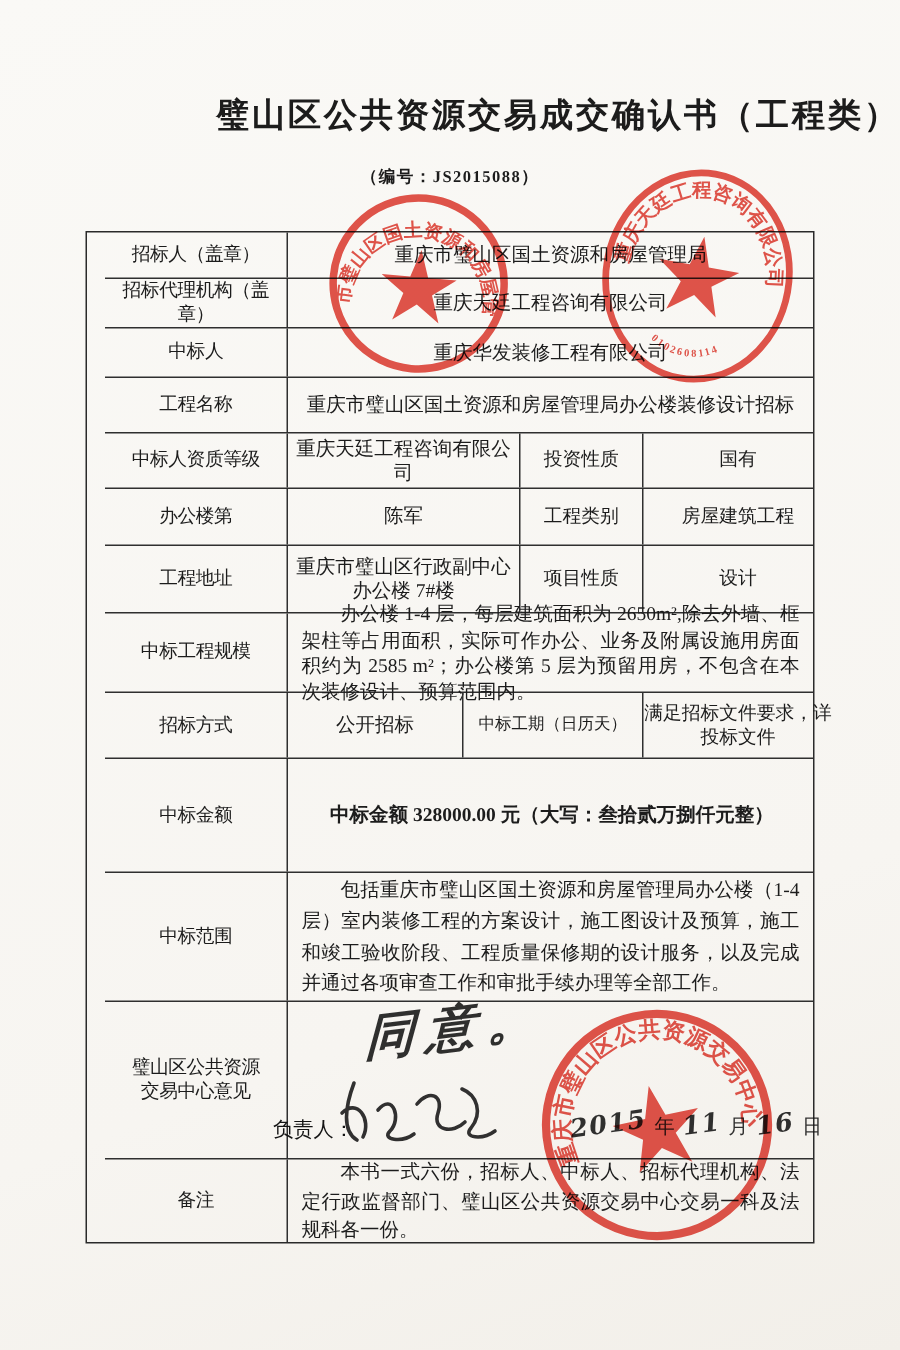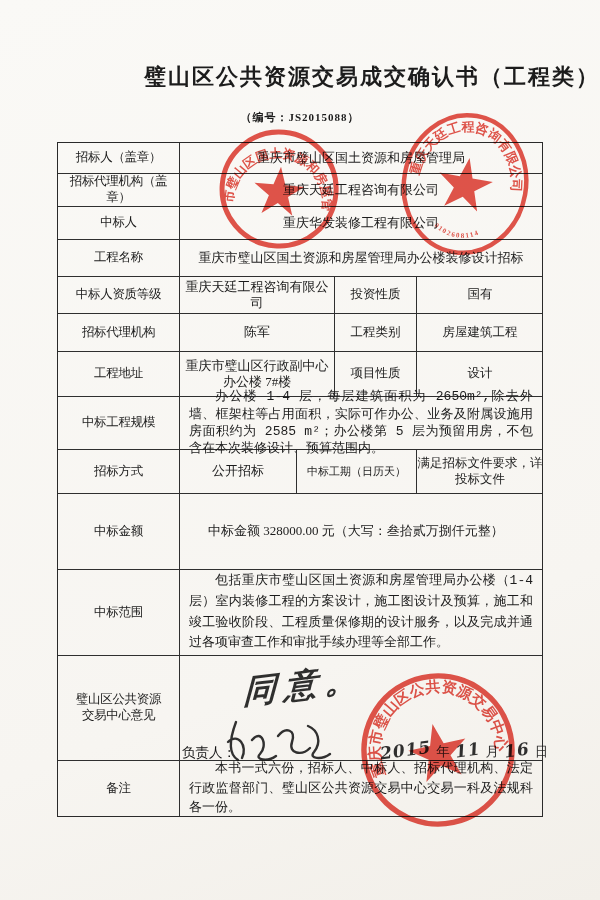--- a/index.html
+++ b/index.html
@@ -16,45 +16,46 @@
   }
   .doc-title{
     position:absolute;top:62px;left:0;width:600px;
     text-align:right;font-size:22px;font-weight:bold;letter-spacing:2px;
   }
   .doc-subtitle{
     position:absolute;top:110px;left:0;width:600px;
     text-align:center;font-size:11px;font-weight:bold;letter-spacing:1px;
   }
   .form{
-    position:absolute;left:57px;top:142px;width:486px;
+    position:absolute;left:57px;top:154px;width:486px;
     border:1.5px solid #2a2a2a;box-sizing:border-box;
     font-size:13px;
+    padding-left:12px;
   }
   .row{display:flex;border-top:1px solid #2f2f2f;box-sizing:border-box;}
   .row:first-child{border-top:none;}
   .cell{
     border-left:1px solid #2f2f2f;box-sizing:border-box;
     display:flex;align-items:center;justify-content:center;
     text-align:center;line-height:1.25;
   }
   .cell:first-child{border-left:none;}
   .lab{width:121px;flex:0 0 121px;font-size:12.5px;letter-spacing:-0.3px;}
   .lab .wrap{max-width:92px;white-space:normal;}
   .val{flex:1 1 auto;}
   .val2a{width:155px;flex:0 0 155px;}
   .key2a{width:82px;flex:0 0 82px;font-size:12.5px;}
   .val2b{width:117px;flex:0 0 117px;}
   .key2b{width:120px;flex:0 0 120px;font-size:11px;}
   .last{width:127px;flex:0 0 127px;font-size:12.5px;}
   .para{
     display:block;text-align:justify;
-    padding:5px 9px;text-indent:2em;line-height:1.34;font-family:Liberation Mono, monospace;
-  }
-  .amount-line{justify-content:flex-start;padding-left:28px;text-align:right;}
+    padding:5px 9px;text-indent:2em;line-height:1.34;
+  }
+  .amount-line{justify-content:flex-start;padding-left:28px;text-align:right;font-weight:bold;}
   .scope-para{line-height:1.6;}
   .remark-para{line-height:1.5;}
   .h30{height:30px}.h33{height:33px}.h37{height:37px}.h38{height:38px}
   .h45{height:45px}.h53{height:53px}.h44{height:44px}.h76{height:76px}
   .h86{height:86px}.h105{height:105px}.h56{height:56px}
 
   
   .hw{position:absolute;color:#141414;opacity:.88;z-index:4;}
   .approval{
     left:243px;top:663px;font-size:33px;font-weight:600;
@@ -111,21 +112,21 @@
     </div>
 
     <div class="row h37">
       <div class="cell lab">中标人资质等级</div>
       <div class="cell val2a">重庆天廷工程咨询有限公司</div>
       <div class="cell key2a">投资性质</div>
       <div class="cell last">国有</div>
     </div>
 
     <div class="row h38">
-      <div class="cell lab">招标代理机构</div>
+      <div class="cell lab">办公楼第</div>
       <div class="cell val2a">陈军</div>
       <div class="cell key2a">工程类别</div>
       <div class="cell last">房屋建筑工程</div>
     </div>
 
     <div class="row h45">
       <div class="cell lab">工程地址</div>
       <div class="cell val2a">重庆市璧山区行政副中心办公楼 7#楼</div>
       <div class="cell key2a">项目性质</div>
       <div class="cell last">设计</div>

